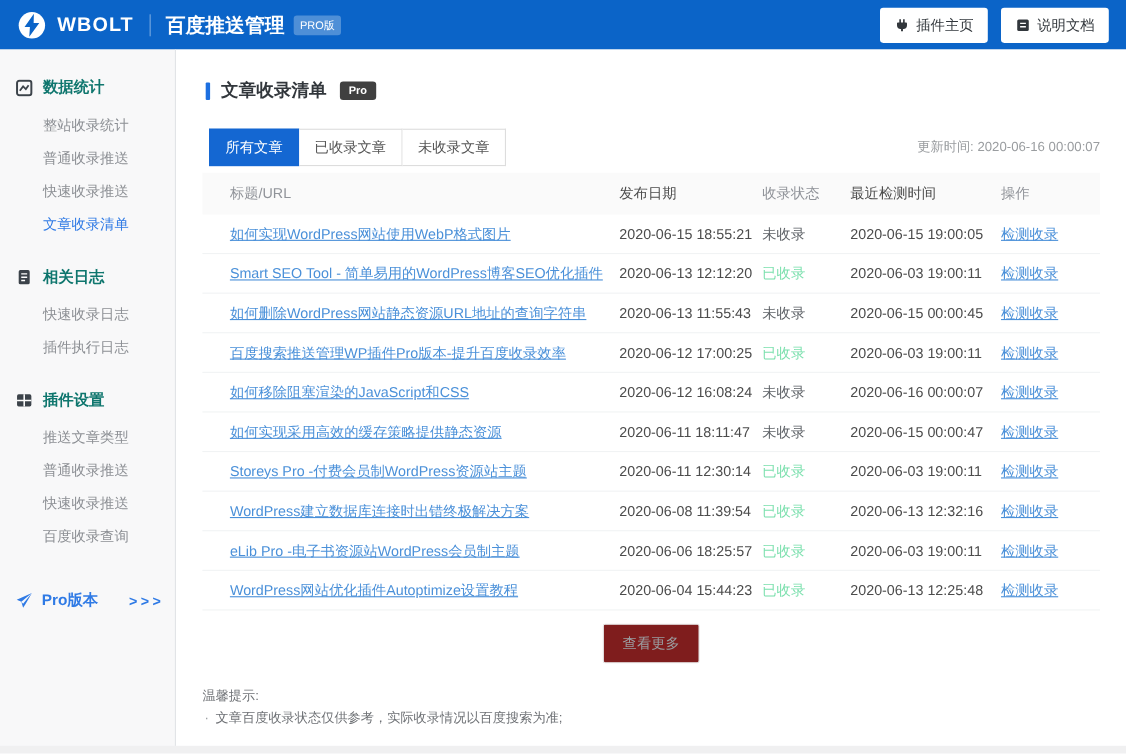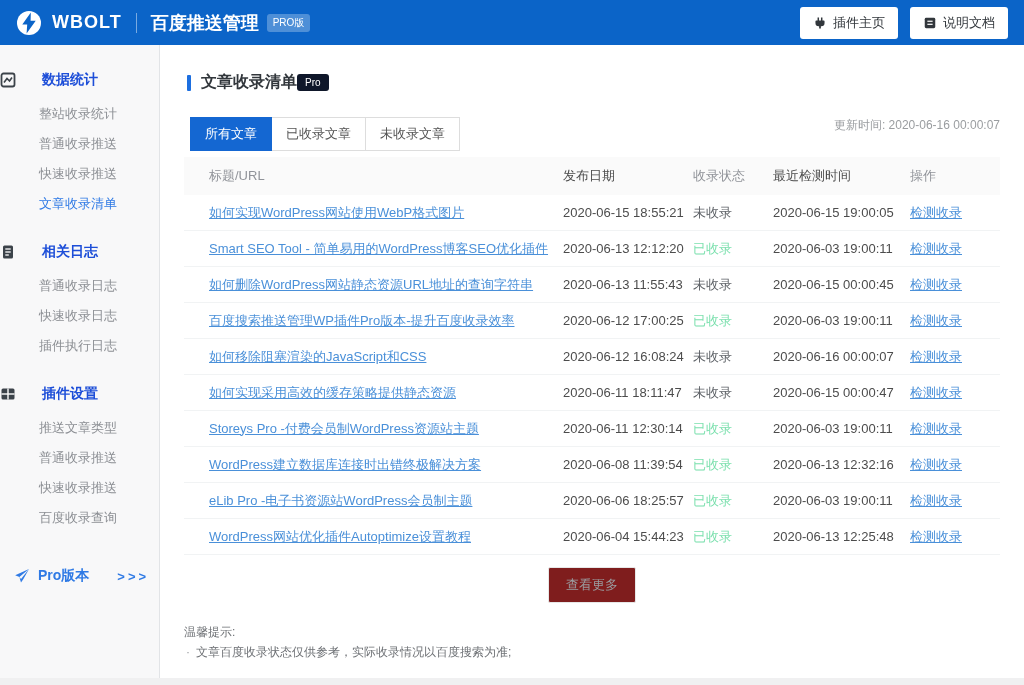--- a/index.html
+++ b/index.html
@@ -17,36 +17,36 @@
   .hdr-btn { display:flex; align-items:center; gap:6px; background:#fff; border:none; border-radius:3px; padding:7px 13px; font-size:13px; color:#32373c; cursor:pointer; margin-left:12px; font-family:inherit; }
   .hdr-btn svg { display:block; }
 
   
   .body-row { display:flex; height:633px; }
   .sidebar { width:160px; flex:none; background:#f8f8f9; border-right:1px solid #e2e4e7; padding-top:26px; }
   .main { flex:1; background:#fff; padding:0 24px; overflow:hidden; }
 
   
   .side-section { margin-bottom:24px; }
-  .side-sec-title { display:flex; align-items:center; gap:26px; font-size:14px; font-weight:bold; color:#1d4ed8; margin-bottom:10px; }
+  .side-sec-title { display:flex; align-items:center; gap:9px; padding-left:14px; font-size:14px; font-weight:bold; color:#0f766e; margin-bottom:10px; }
   .side-sec-title svg { display:block; }
   .side-item { padding:6px 0 6px 39px; font-size:13px; color:#8c8f94; cursor:pointer; }
   .side-item.active { color:#2f7ae5; }
   .side-pro { display:flex; align-items:center; padding-left:14px; margin-top:34px; cursor:pointer; }
   .side-pro svg { display:block; margin-right:8px; }
   .side-pro .pro-label { color:#2f7ae5; font-size:14px; font-weight:bold; }
   .side-pro .pro-arrows { color:#2f7ae5; font-size:13px; font-weight:bold; letter-spacing:3px; margin-left:28px; }
 
   
   .page-title-row { display:flex; align-items:center; margin-top:27px; padding-left:3px; }
   .title-accent { width:4px; height:16px; background:#1d6fe0; border-radius:1px; margin-right:10px; }
   .page-title { font-size:16px; font-weight:bold; color:#32373c; }
-  .page-pro-badge { background:#0f172a; color:#fff; font-size:10px; font-weight:normal; border-radius:3px; padding:3px 8px; margin-left:0; }
-
-  .tabs-row { display:flex; align-items:flex-start; margin-top:24px; padding-left:6px; }
+  .page-pro-badge { background:#404040; color:#fff; font-size:10px; font-weight:bold; border-radius:3px; padding:3px 8px; margin-left:12px; }
+
+  .tabs-row { display:flex; align-items:center; margin-top:24px; padding-left:6px; }
   .tab { font-size:13px; padding:7px 14px; background:#fff; border:1px solid #ddd; border-left-width:0; color:#555; cursor:pointer; }
   .tab:first-child { border-left-width:1px; }
   .tab.active { background:#1467d2; border-color:#1467d2; color:#fff; }
   .tabs-spacer { flex:1; }
   .update-time { font-size:12px; color:#9a9da0; padding-bottom:2px; }
 
   .table { margin-top:6px; }
   .t-head { display:flex; align-items:center; height:38px; background:#fafafa; color:#909399; font-size:13px; }
   .t-row { display:flex; align-items:center; height:36px; border-bottom:1px solid #f1f3f4; font-size:13px; }
   .col-title { flex:1; padding-left:25px; overflow:hidden; white-space:nowrap; text-overflow:ellipsis; }
@@ -124,21 +124,20 @@
           <span>
             <svg width="16" height="16" viewBox="0 0 16 16">
               <rect x="3" y="1.5" width="10" height="13" rx="1.5" fill="#3c434a"></rect>
               <line x1="5.3" y1="5" x2="10.7" y2="5" stroke="#fff" stroke-width="1.3"></line>
               <line x1="5.3" y1="8" x2="10.7" y2="8" stroke="#fff" stroke-width="1.3"></line>
               <line x1="5.3" y1="11" x2="8.8" y2="11" stroke="#fff" stroke-width="1.3"></line>
             </svg>
           </span>
           <span>相关日志</span>
         </div>
-        <div class="side-item">普通收录日志</div>
         <div class="side-item">快速收录日志</div>
         <div class="side-item">插件执行日志</div>
       </div>
       <div class="side-section">
         <div class="side-sec-title">
           <span>
             <svg width="16" height="16" viewBox="0 0 16 16">
               <rect x="1.5" y="2.5" width="13" height="11" rx="1.5" fill="#3c434a"></rect>
               <line x1="8" y1="2.5" x2="8" y2="13.5" stroke="#fff" stroke-width="1.4"></line>
               <line x1="1.5" y1="8" x2="14.5" y2="8" stroke="#fff" stroke-width="1.4"></line>

